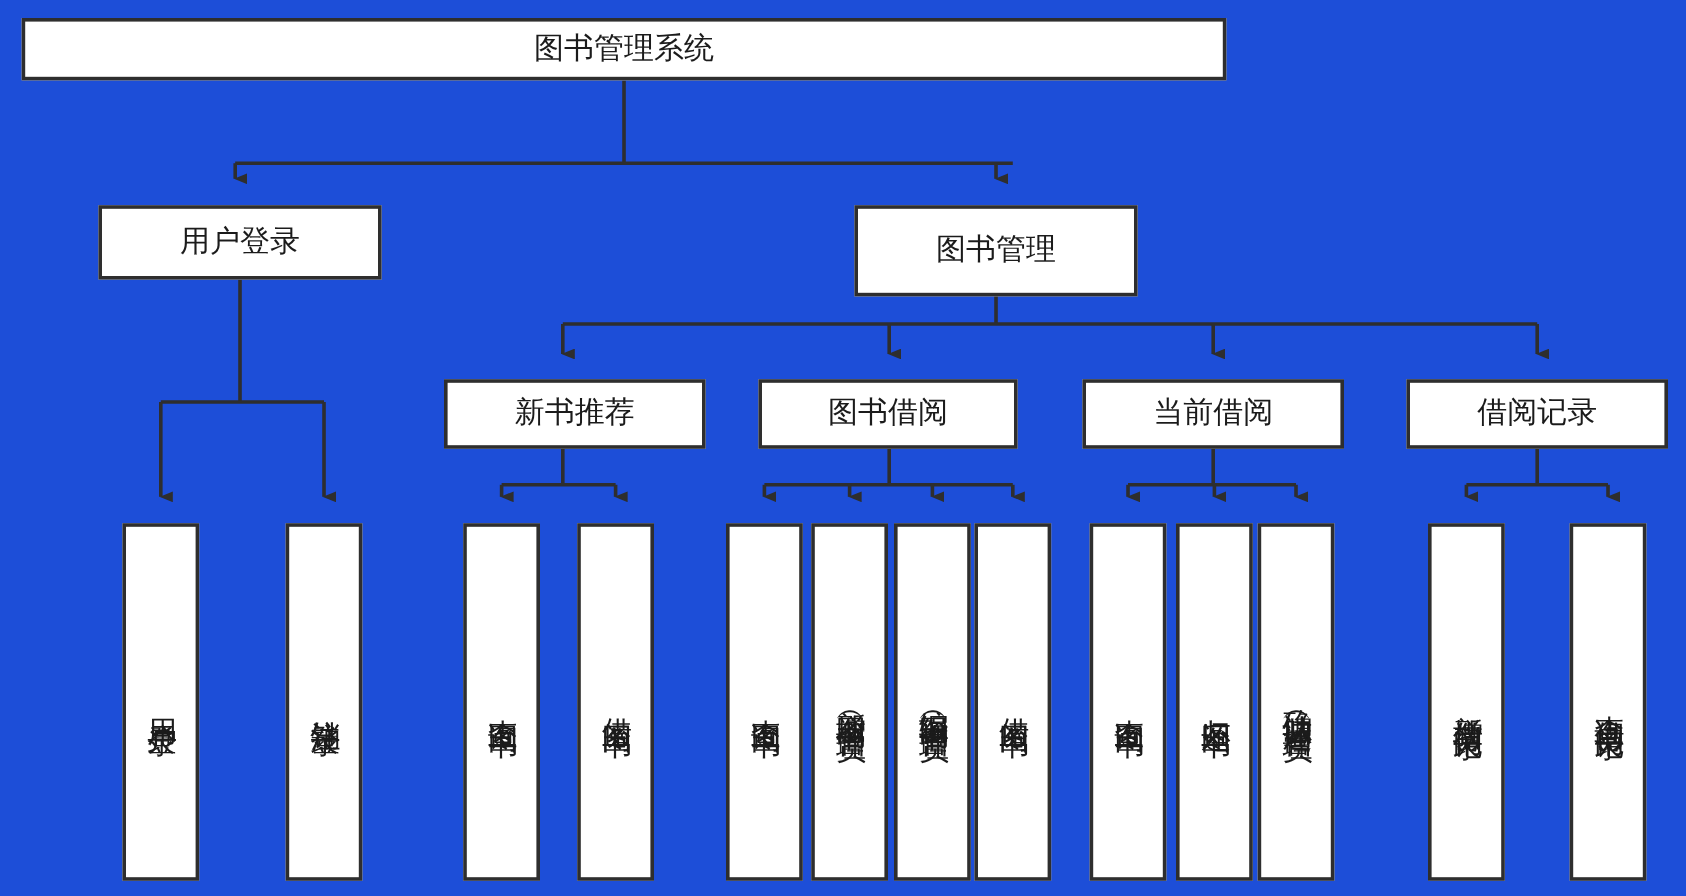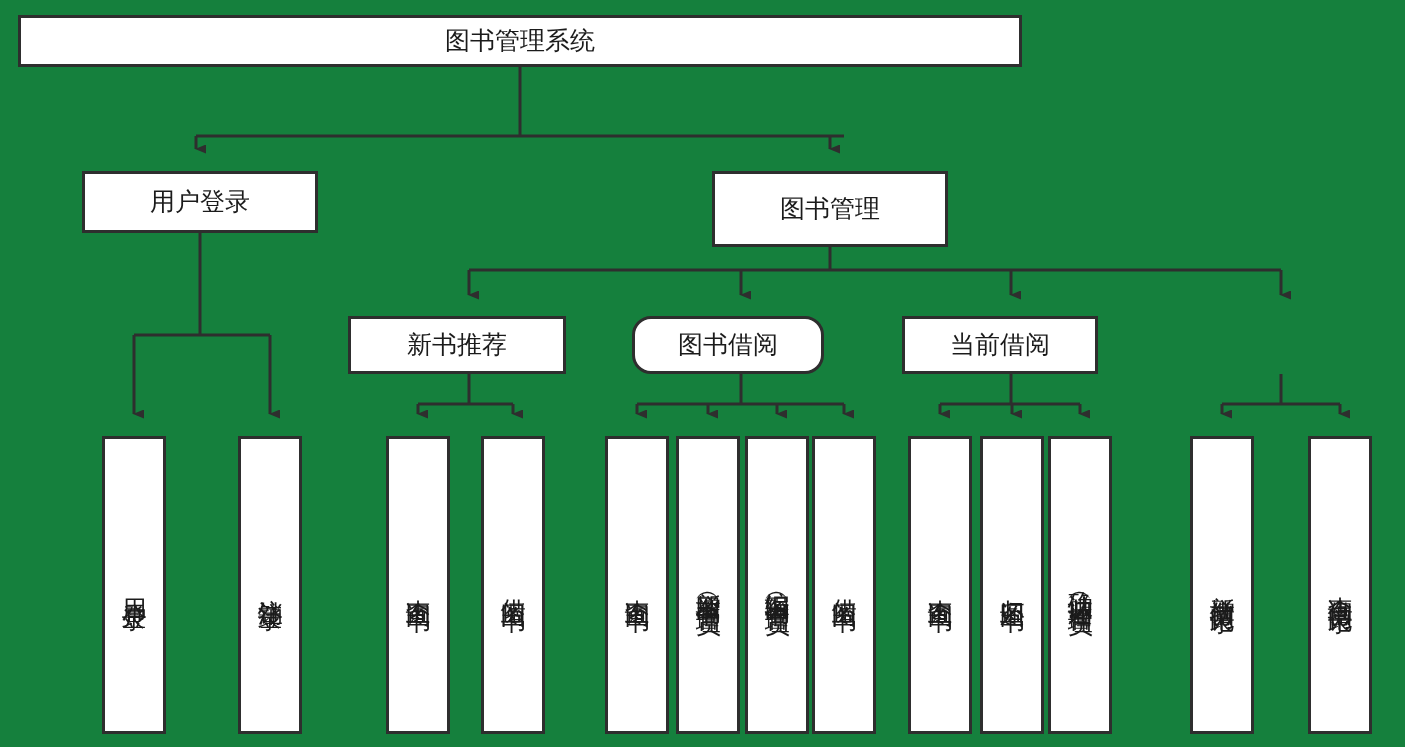--- a/index.html
+++ b/index.html
@@ -7,21 +7,21 @@
     padding: 0;
     background: #ffffff;
   }
   body {
     font-family: "Liberation Sans", "DejaVu Sans", sans-serif;
   }
   #canvas {
     position: relative;
     width: 1405px;
     height: 747px;
-    background: #15803d;
+    background: #1d4ed8;
     overflow: hidden;
   }
   svg.wires {
     position: absolute;
     left: 0;
     top: 0;
     width: 1405px;
     height: 747px;
     pointer-events: none;
   }
@@ -126,28 +126,31 @@
     <span class="label">图书管理系统</span>
   </div>
 
   <div class="node horiz" style="left:82px; top:171px; width:236px; height:62px;">
     <span class="label">用户登录</span>
   </div>
   <div class="node horiz" style="left:712px; top:171px; width:236px; height:76px;">
     <span class="label">图书管理</span>
   </div>
 
-  <div class="node horiz" style="left:348px; top:316px; width:218px; height:58px;">
+  <div class="node horiz" style="left:370px; top:316px; width:218px; height:58px;">
     <span class="label">新书推荐</span>
   </div>
-  <div class="node horiz" style="left:632px; top:316px; width:192px; height:58px;border-radius:19px;">
+  <div class="node horiz" style="left:632px; top:316px; width:216px; height:58px;">
     <span class="label">图书借阅</span>
   </div>
-  <div class="node horiz" style="left:902px; top:316px; width:196px; height:58px;">
+  <div class="node horiz" style="left:902px; top:316px; width:218px; height:58px;">
     <span class="label">当前借阅</span>
+  </div>
+  <div class="node horiz" style="left:1172px; top:316px; width:218px; height:58px;">
+    <span class="label">借阅记录</span>
   </div>
 
   <div class="node vert" style="left:102px; top:436px; width:64px; height:298px;">
     <span class="label">用户登录</span>
   </div>
   <div class="node vert" style="left:238px; top:436px; width:64px; height:298px;">
     <span class="label">注销登录</span>
   </div>
   <div class="node vert" style="left:386px; top:436px; width:64px; height:298px;">
     <span class="label">查询图书</span>

